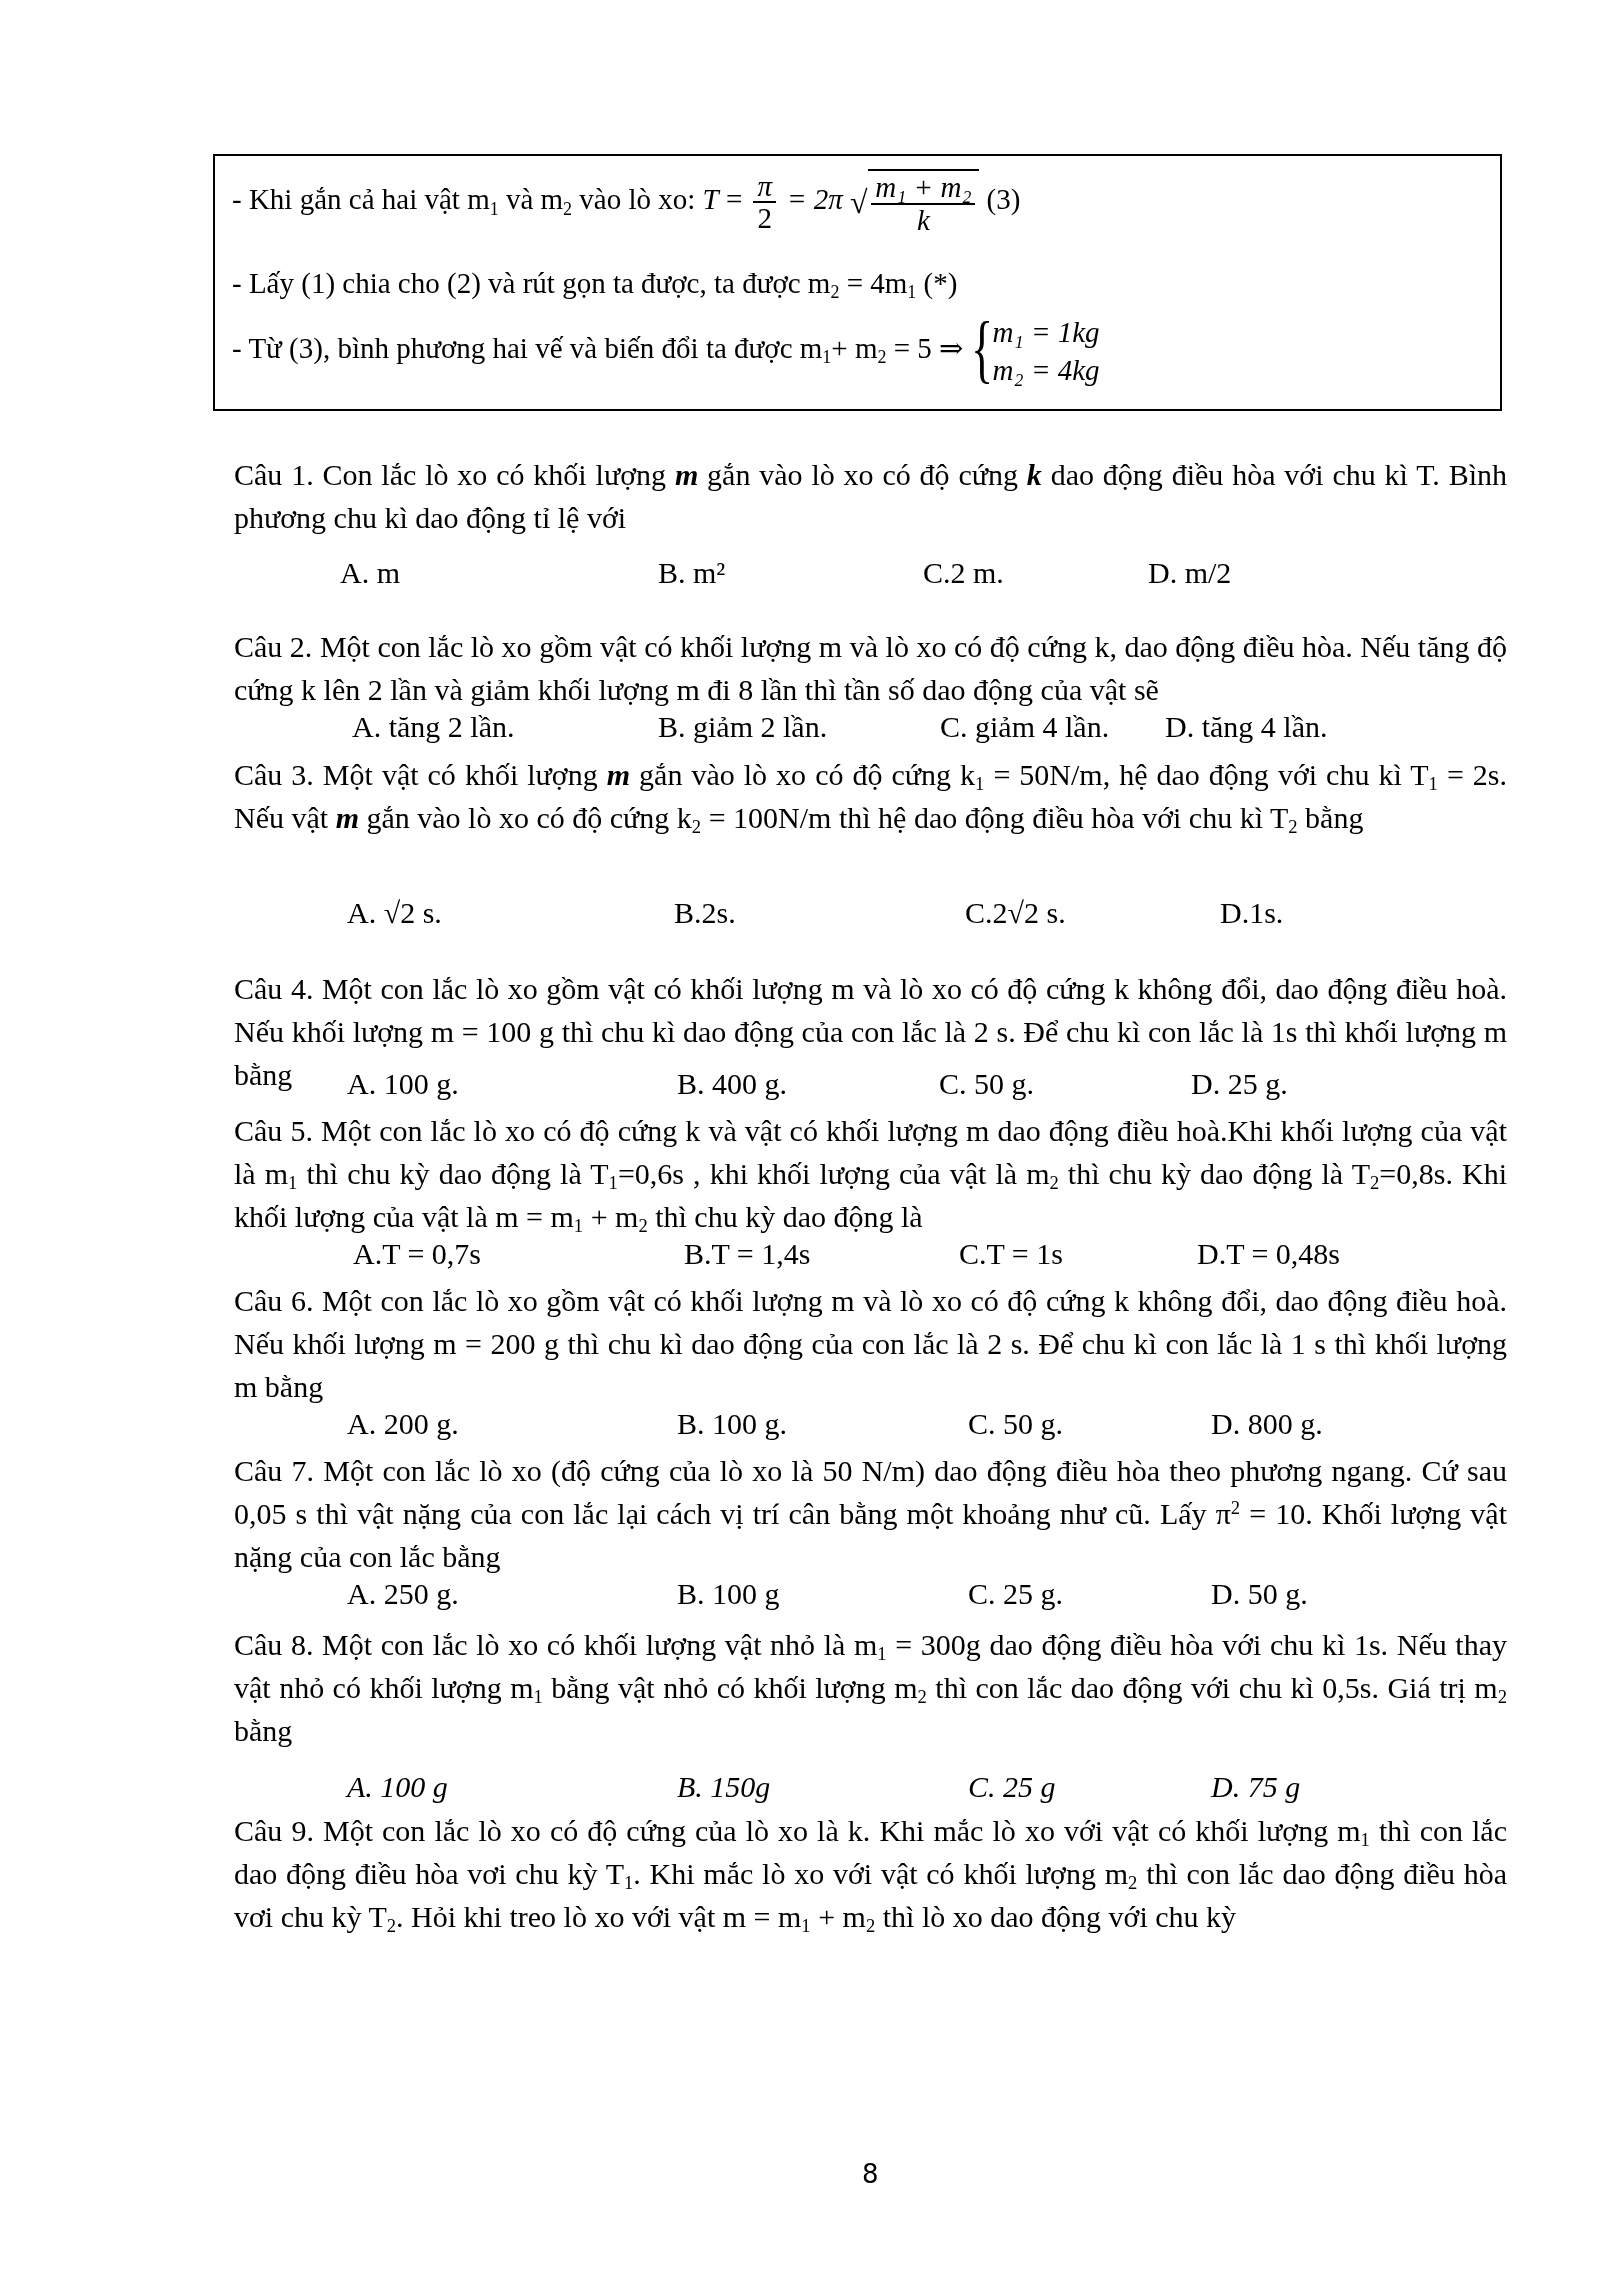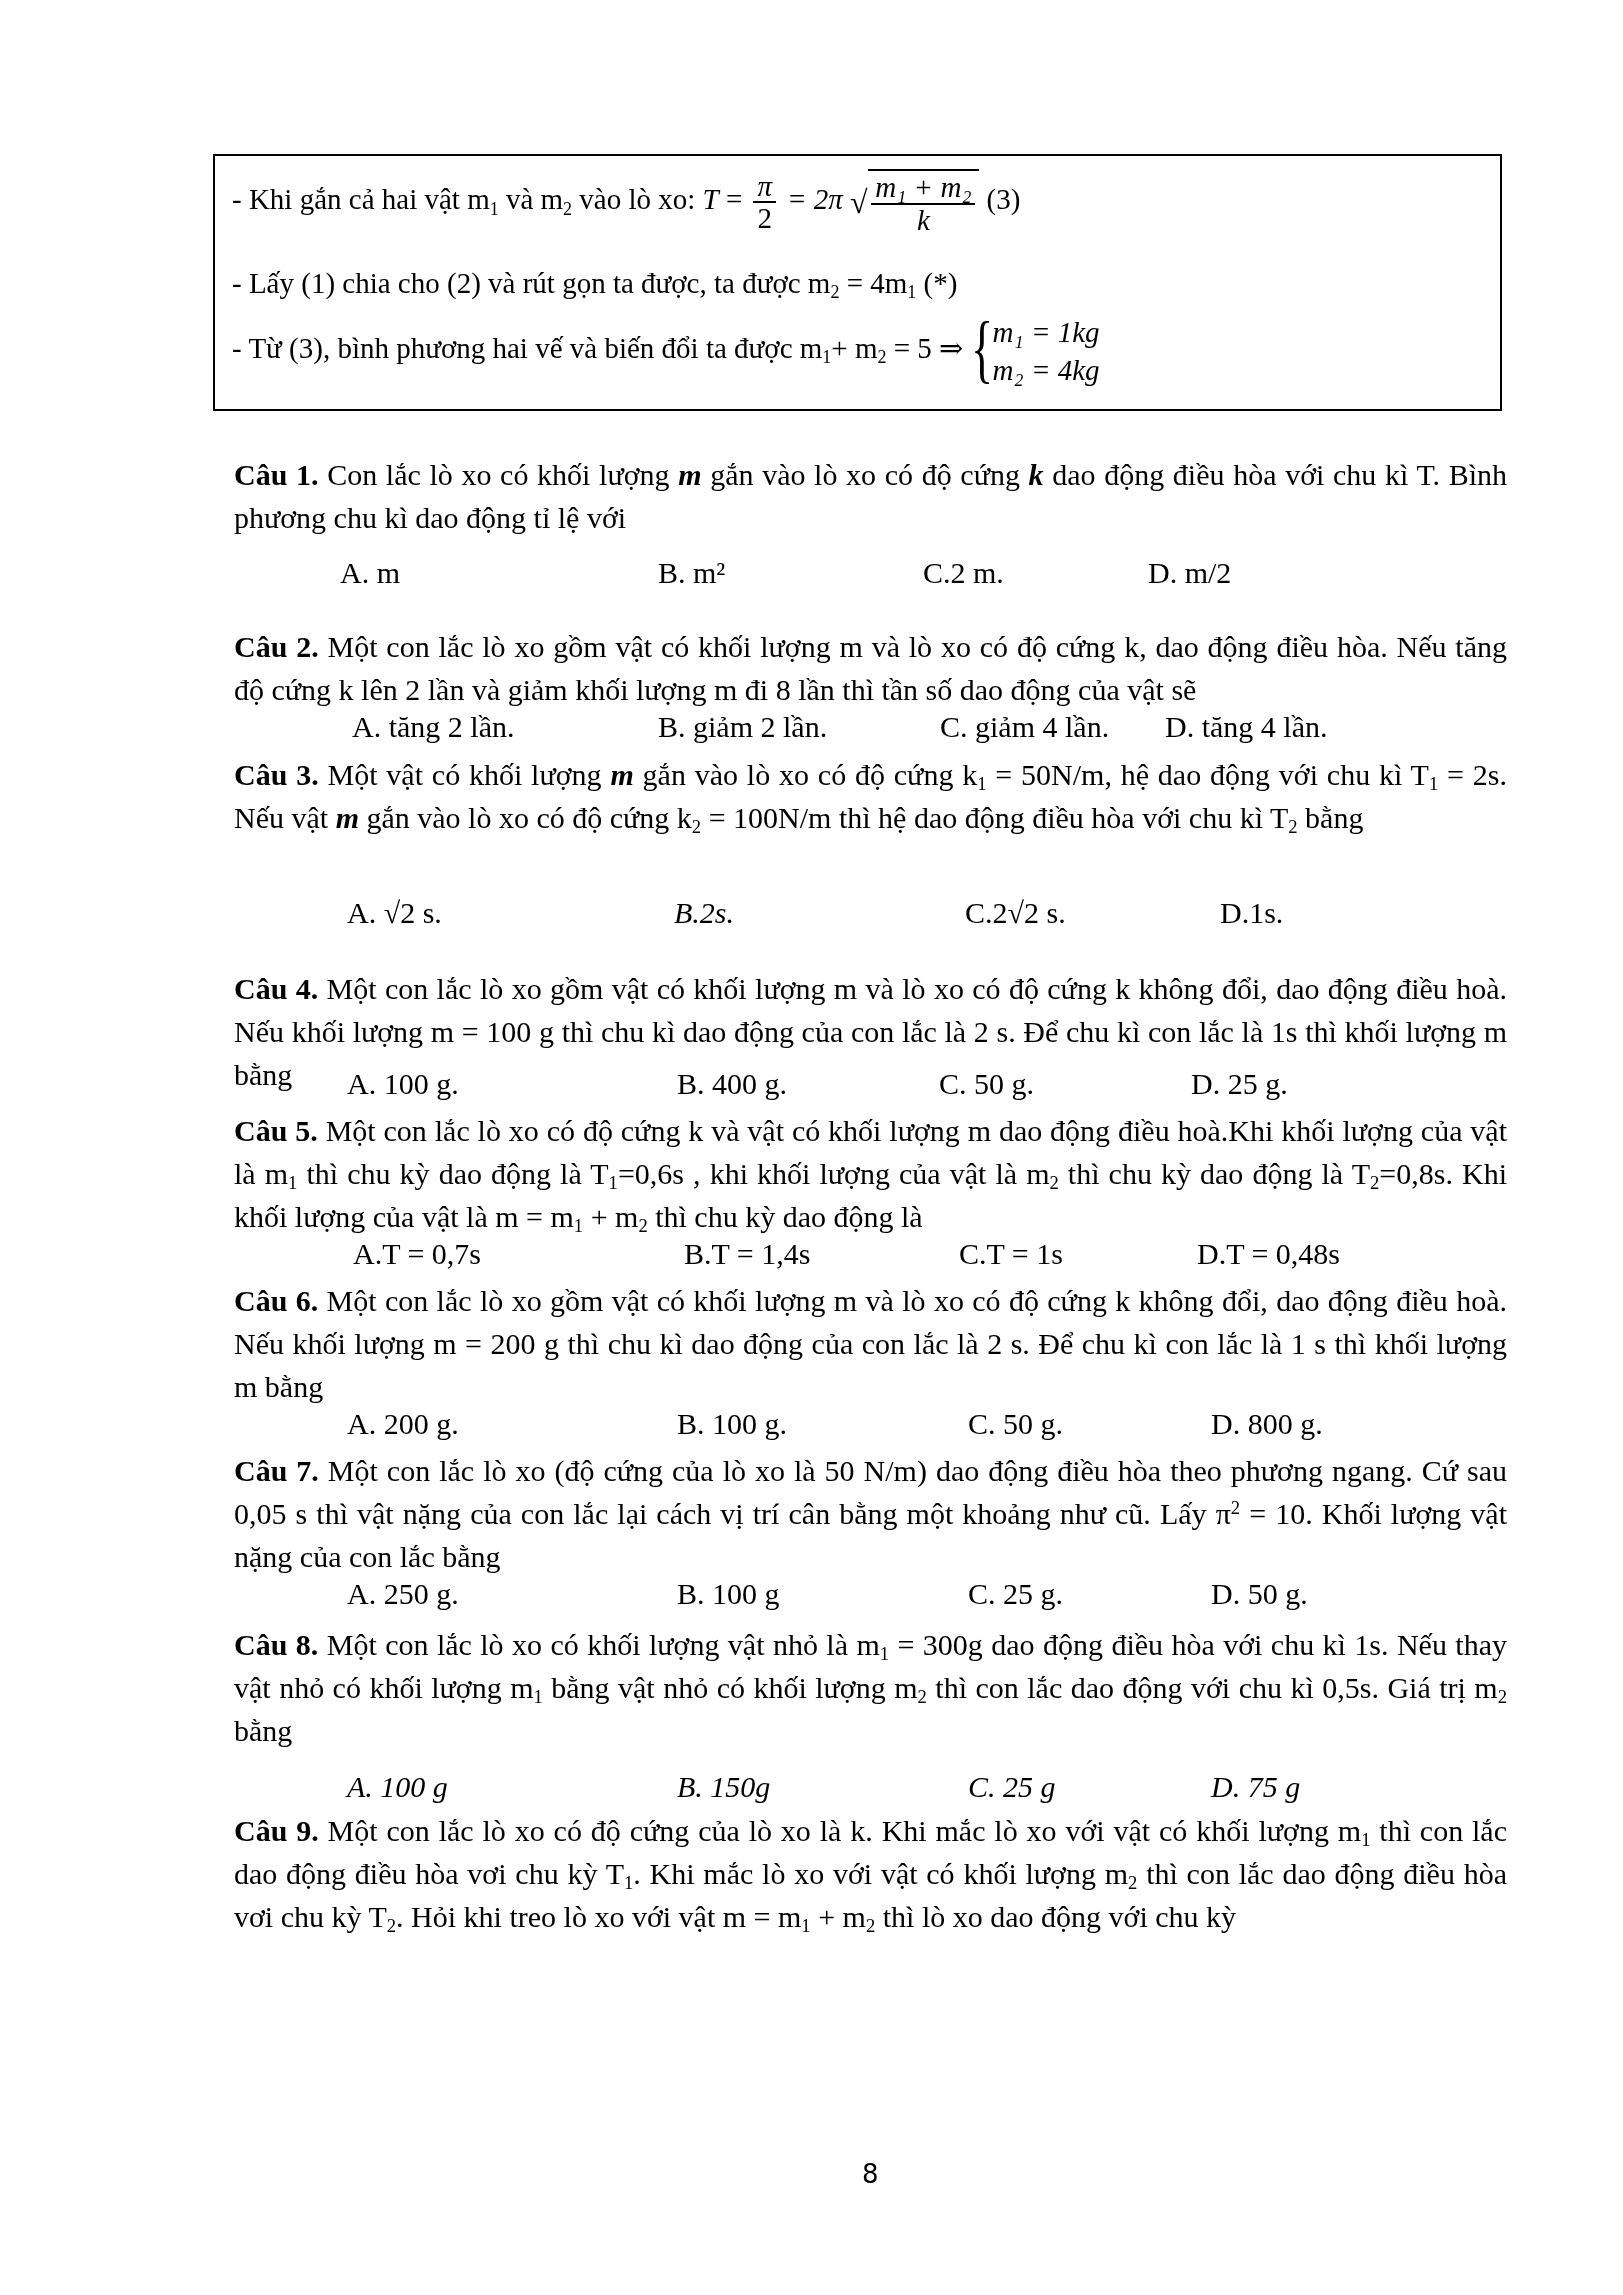--- a/index.html
+++ b/index.html
@@ -17,21 +17,21 @@
   .sqrt .rad { font-size:110%; vertical-align:middle; }
   .sqrt .under { display:inline-block; border-top:2px solid #000; vertical-align:middle; padding-top:1.3px; }
   .brace-sys { display:inline-block; vertical-align:middle; position:relative; padding-left:22px; }
   .brace-sys .brace { position:absolute; left:0; top:-3.9px; font-size:77px; line-height:1; font-style:normal; transform:scaleX(0.6); transform-origin:left; }
   .brace-sys .row { display:block; font-style:italic; line-height:1.3; }
   sub { font-size:62%; vertical-align:-0.28em; line-height:0; }
   sup { font-size:62%; vertical-align:0.55em; line-height:0; }
   .title { position:absolute; left:0; width:1623px; top:414px; text-align:center;
            font-weight:bold; font-size:30px; }
   .q { position:absolute; left:234px; width:1273px; font-size:30px; line-height:43px; text-align:justify; }
-  .q .lbl { font-weight:bold; }
+  .q .lbl { font-weight:normal; }
   .opts { position:absolute; left:0; width:1623px; font-size:30px; height:43px; }
   .opt { position:absolute; white-space:nowrap; }
   .pnum { position:absolute; left:862px; top:2159px; font-family:"DejaVu Sans", sans-serif; font-size:26px; }
   .b { font-weight:bold; font-style:italic; }
 </style>
 </head>
 <body>
 
 <div class="page">
 
@@ -69,21 +69,21 @@
       <div class="q" style="top: 625px;"><span class="lbl">Câu 2.</span><span> Một con lắc lò xo gồm vật có khối lượng m và lò xo có độ cứng k, dao động điều hòa. Nếu tăng độ cứng k lên 2 lần và giảm khối lượng m đi 8 lần thì tần số dao động của vật sẽ</span></div>
       <div class="opts" style="top: 710px;">
         <span class="opt" style="left: 352px;">A. tăng 2 lần.</span>
         <span class="opt" style="left: 658px;">B. giảm 2 lần.</span>
         <span class="opt" style="left: 923px; margin-left: 17px;">C. giảm 4 lần.</span>
         <span class="opt" style="left: 1165px;">D. tăng 4 lần.</span>
       </div>
       <div class="q" style="top: 753px;"><span class="lbl">Câu 3.</span><span> Một vật có khối lượng <span class="b">m</span> gắn vào lò xo có độ cứng k<sub>1</sub> = 50N/m, hệ dao động với chu kì T<sub>1</sub> = 2s. Nếu vật <span class="b">m</span> gắn vào lò xo có độ cứng k<sub>2</sub> = 100N/m thì hệ dao động điều hòa với chu kì T<sub>2</sub> bằng</span></div>
       <div class="opts" style="top: 896px;">
         <span class="opt" style="left: 347px;">A. √2 s.</span>
-        <span class="opt" style="left: 674px; font-style: italic;">B.2s.</span>
+        <span class="opt" style="left: 674px;">B.2s.</span>
         <span class="opt" style="left: 965px;">C.2√2 s.</span>
         <span class="opt" style="left: 1220px;">D.1s.</span>
       </div>
       <div class="q" style="top: 967px;"><span class="lbl">Câu 4.</span><span> Một con lắc lò xo gồm vật có khối lượng m và lò xo có độ cứng k không đổi, dao động điều hoà. Nếu khối lượng m = 100 g thì chu kì dao động của con lắc là 2 s. Để chu kì con lắc là 1s thì khối lượng m bằng</span></div>
       <div class="opts" style="top: 1067px;">
         <span class="opt" style="left: 347px;">A. 100 g.</span>
         <span class="opt" style="left: 677px;">B. 400 g.</span>
         <span class="opt" style="left: 939px;">C. 50 g.</span>
         <span class="opt" style="left: 1191px;">D. 25 g.</span>
       </div>

